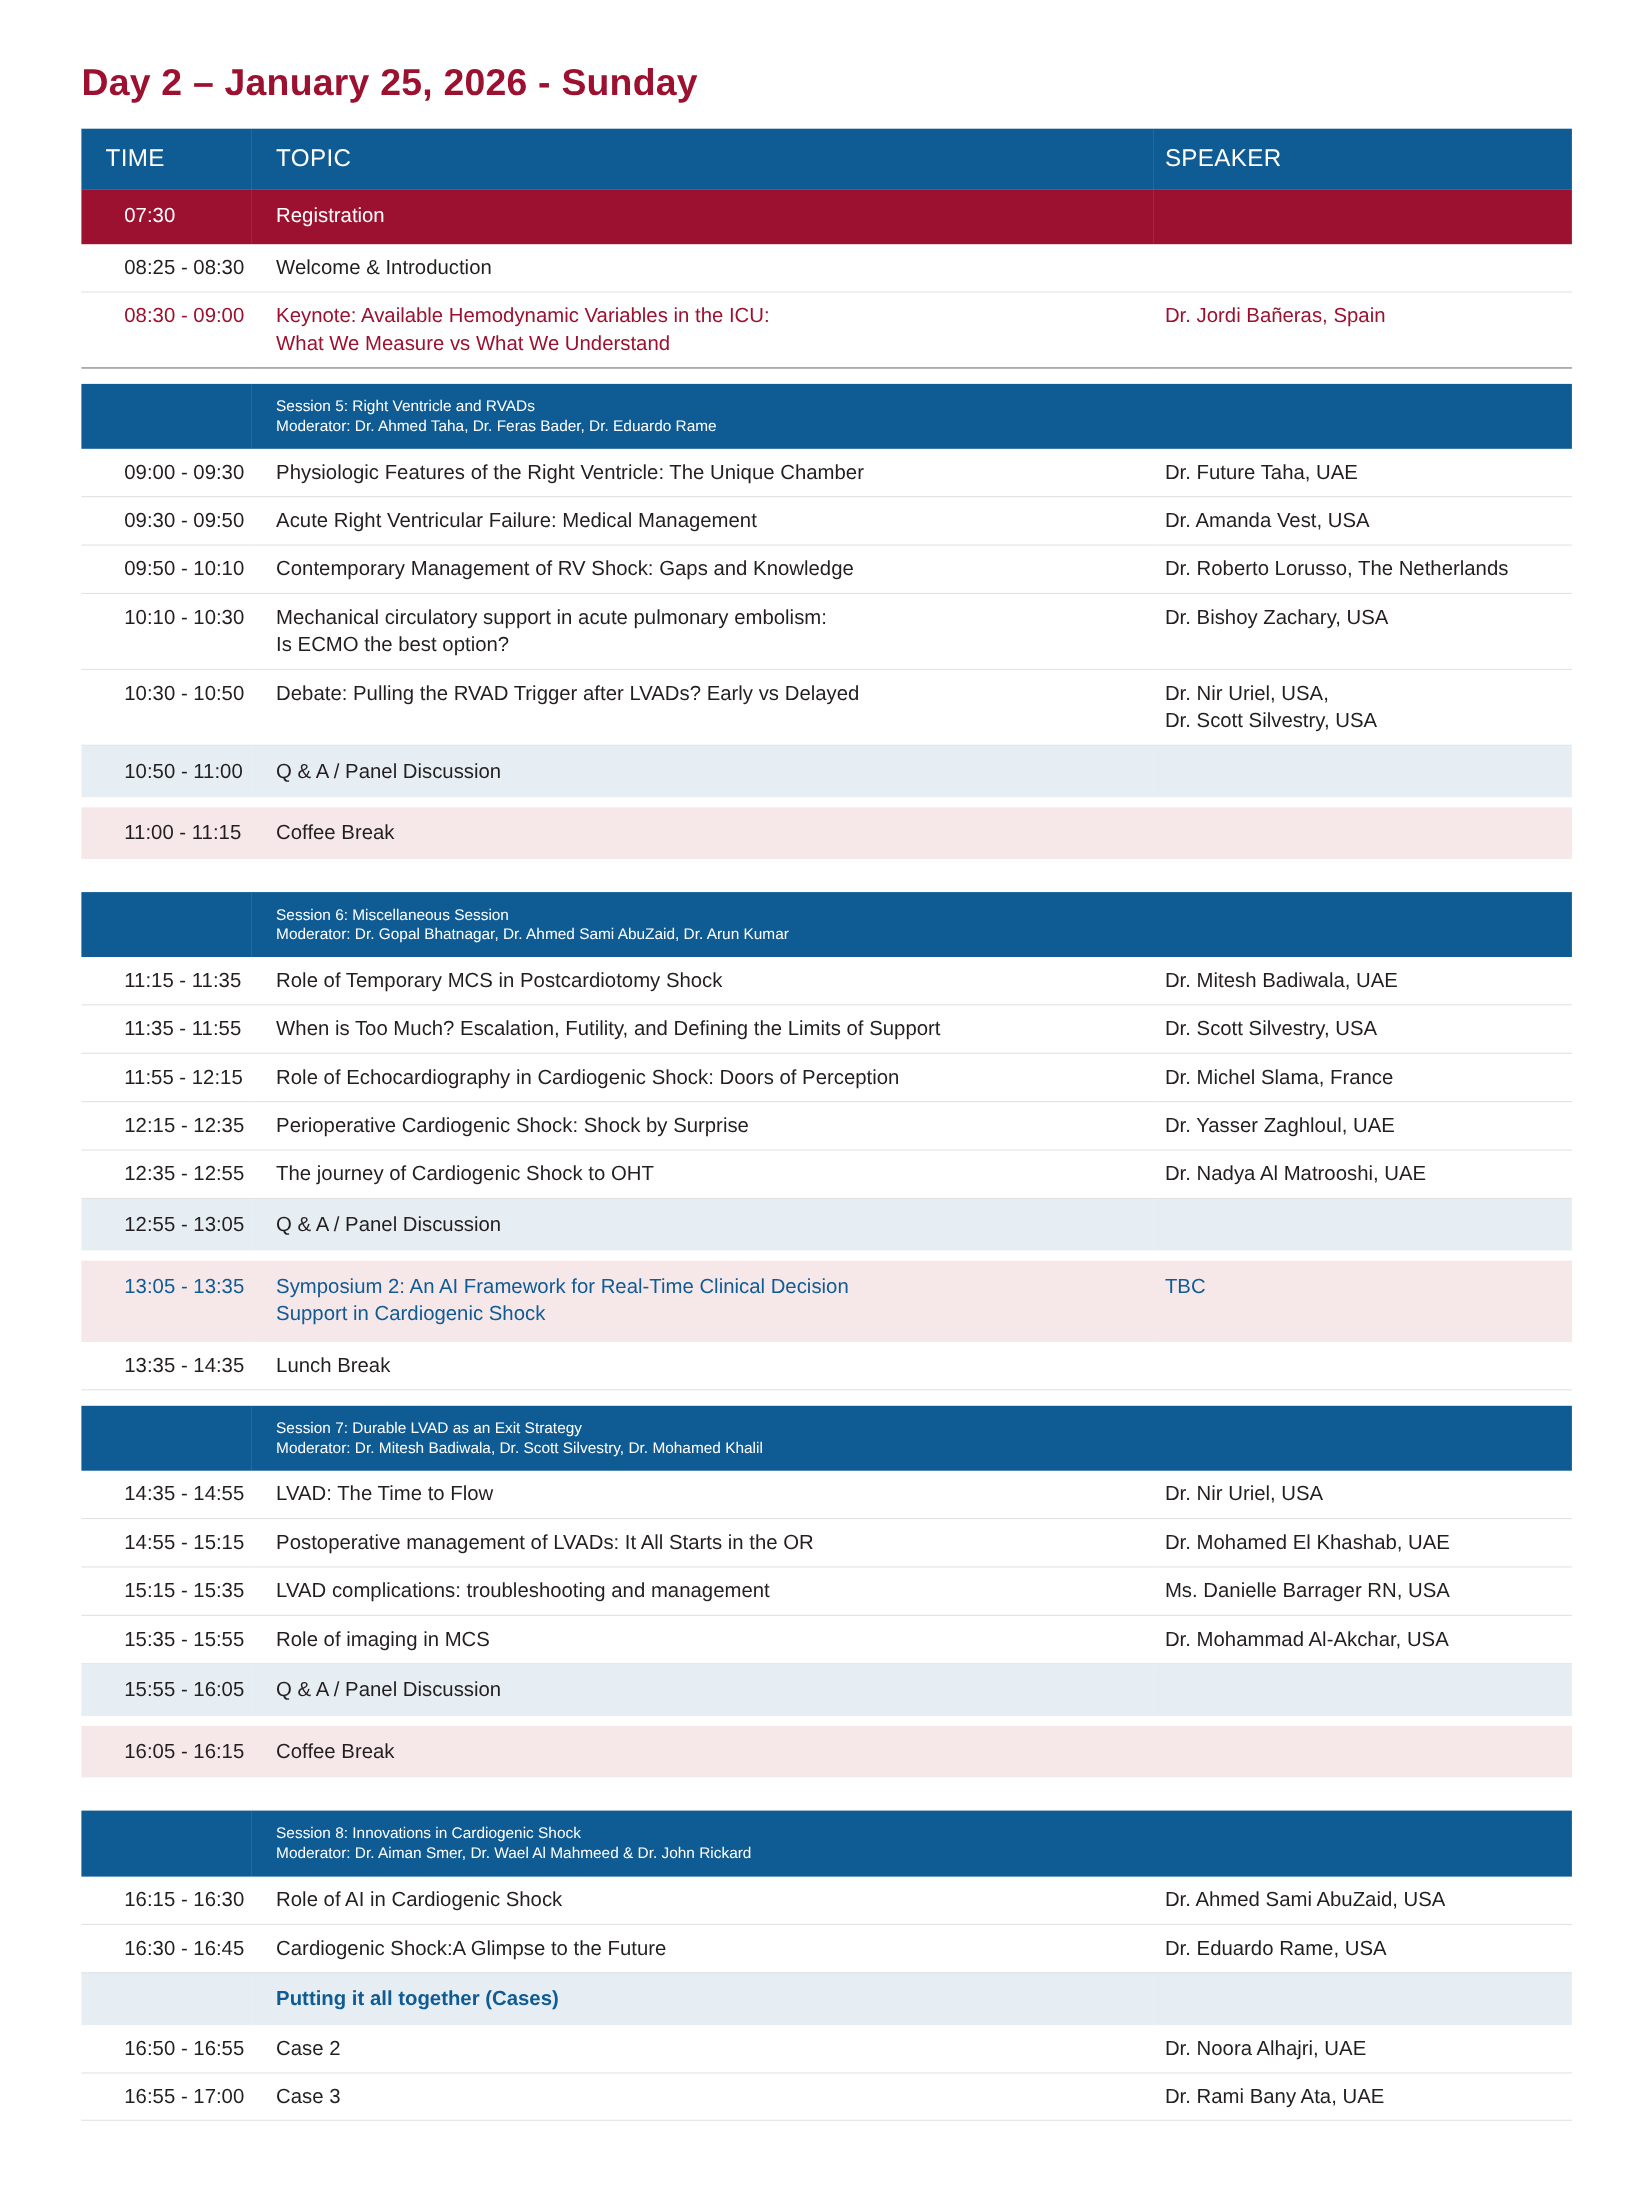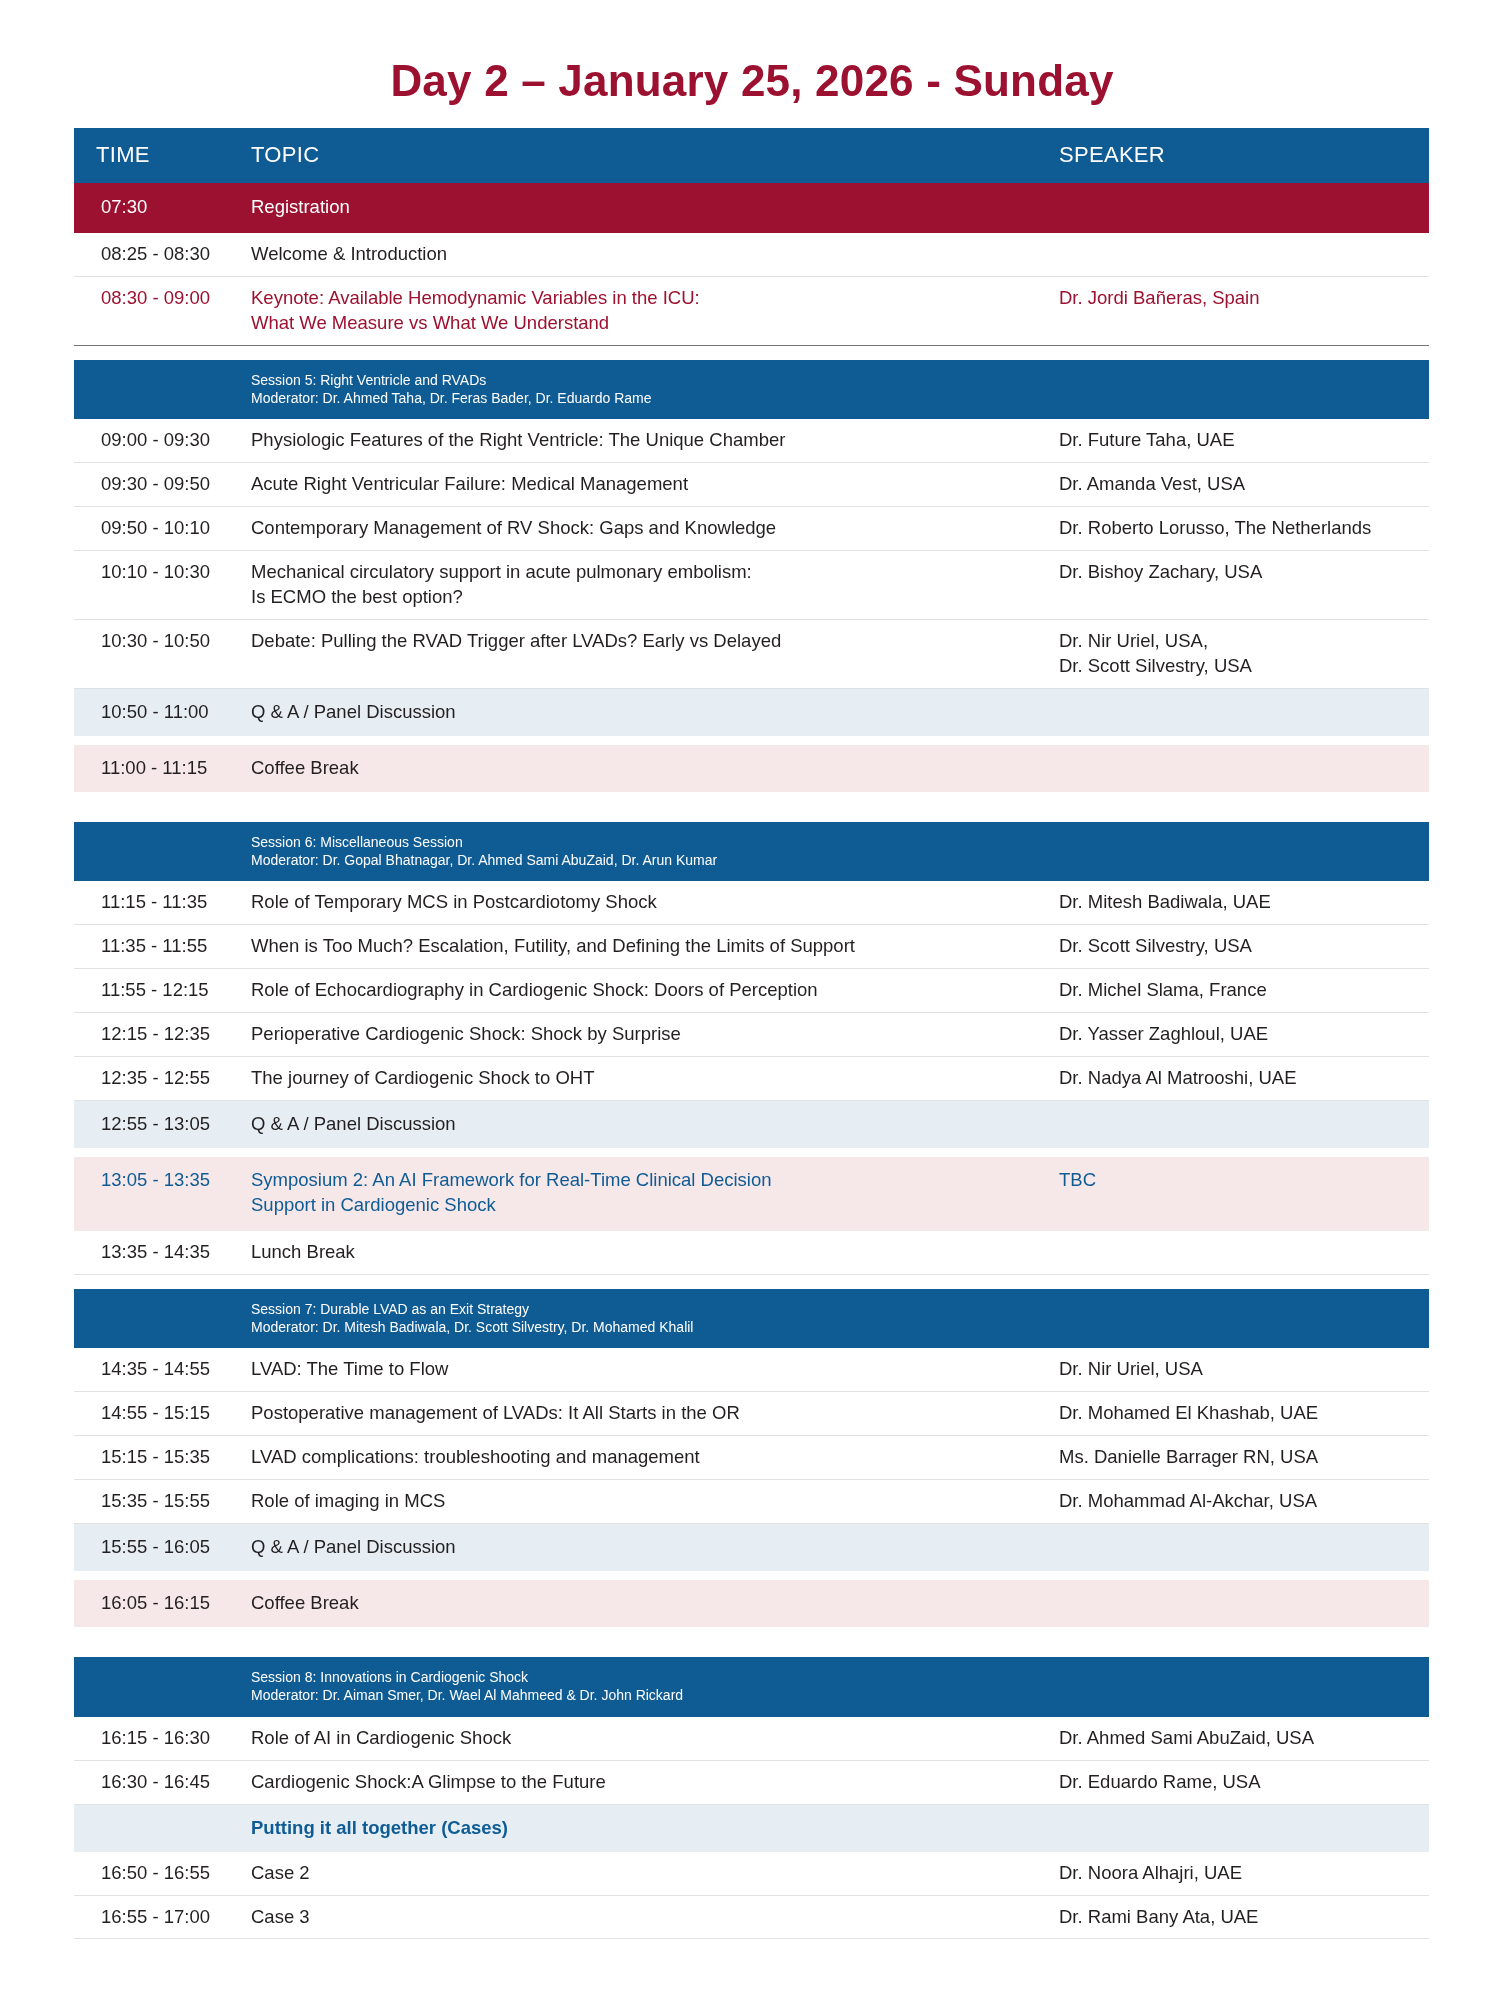--- a/index.html
+++ b/index.html
@@ -13,26 +13,25 @@
     font-family: "Liberation Sans", sans-serif;
     color: #231f20;
     -webkit-font-smoothing: antialiased;
   }
   .page {
     width: 1500px;
     box-sizing: border-box;
     padding: 56px 70px 40px 74px;
   }
   .day-title {
-    font-size: 44px;
+    font-size: 34px;
     font-weight: bold;
     color: #9d1130;
     letter-spacing: 0.2px;
     margin: 0 0 22px 0;
-    text-align: center;
   }
   table.agenda {
     width: 1355px;
     border-collapse: collapse;
     table-layout: fixed;
   }
   table.agenda col.c-time { width: 155px; }
   table.agenda col.c-topic { width: 820px; }
   table.agenda col.c-speaker { width: 380px; }
 
@@ -58,21 +57,21 @@
   }
   .spacer-row.small td { height: 9px; }
   .spacer-row.big td { height: 30px; }
 
   td {
     font-size: 18.5px;
     vertical-align: top;
     padding: 9px 0 9px 0;
     line-height: 1.35;
   }
-  td.time { padding-left: 27px; color: #231f20; white-space: nowrap; }
+  td.time { padding-left: 39px; color: #231f20; white-space: nowrap; }
   td.topic { padding-left: 22px; color: #231f20; }
   td.speaker { padding-left: 10px; color: #231f20; }
 
   
   tr.item td {
     border-bottom: 1px solid #dfe3e6;
   }
 
   
   tr.band-maroon td {

